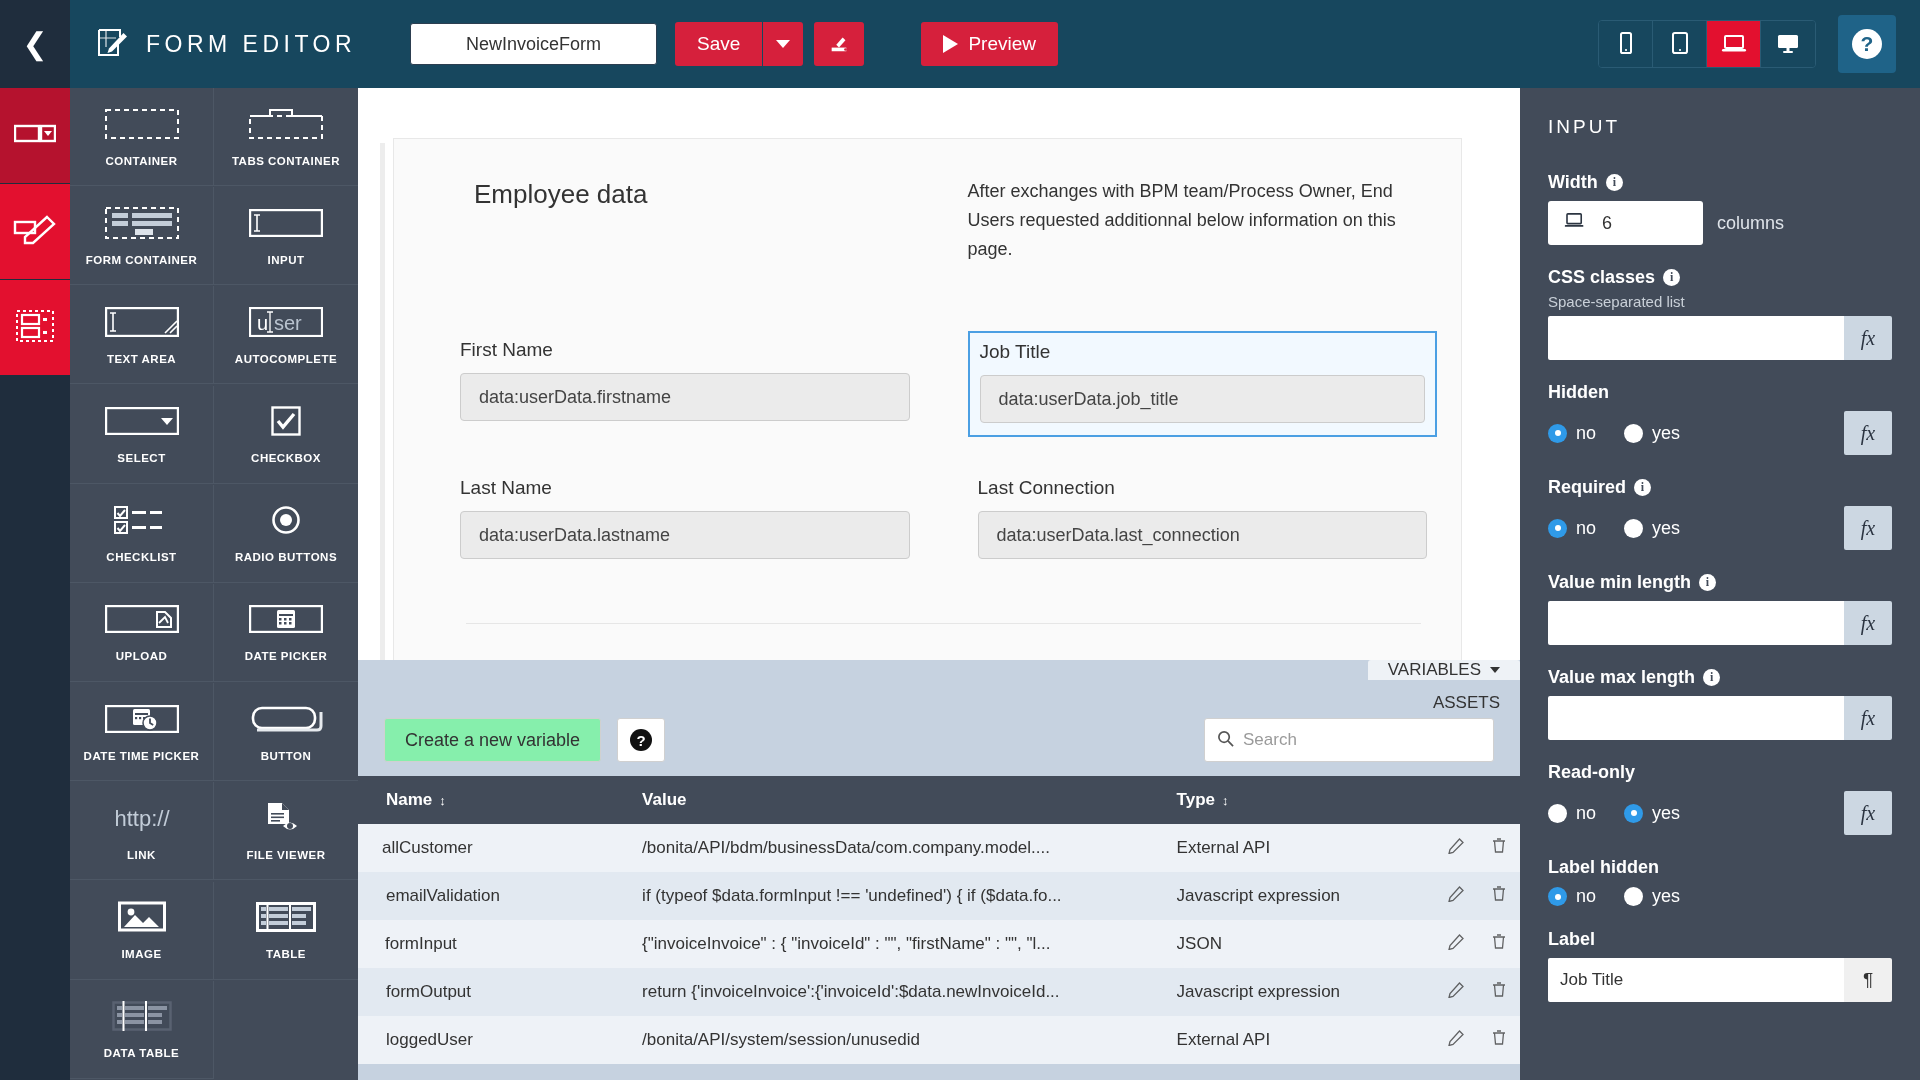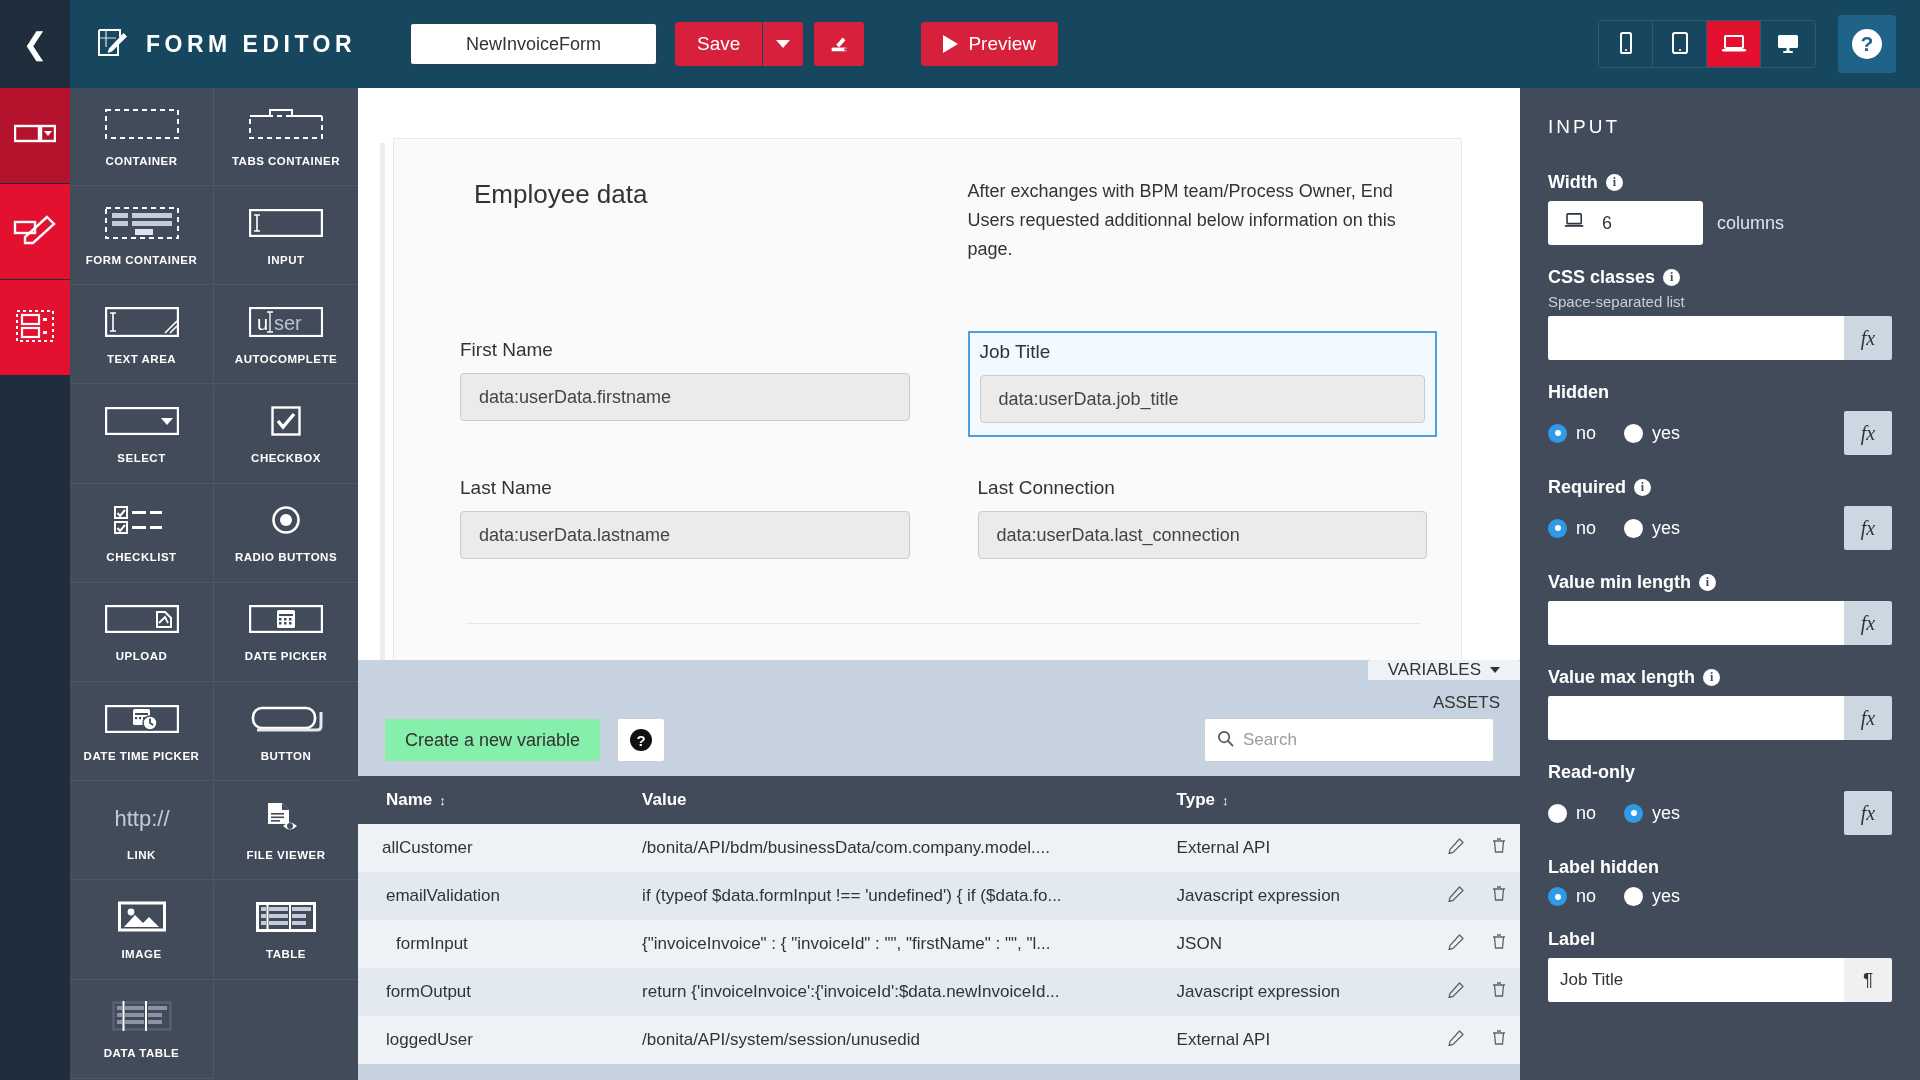--- a/index.html
+++ b/index.html
@@ -18,21 +18,21 @@
   }
   .back-zone {
     width: 70px; height: 88px; background: #1f2d3d;
     display: flex; align-items: center; justify-content: center;
     cursor: pointer;
   }
   .back-chev { color: #fff; font-size: 30px; line-height: 1; font-weight: 400; }
   .brand { display: flex; align-items: center; gap: 16px; padding-left: 26px; }
   .brand-icon svg { display: block; }
   .brand-title {
-    color: #fff; font-size: 23px; letter-spacing: 4.5px; font-weight: 700;
+    color: #fff; font-size: 23px; letter-spacing: 4.5px; font-weight: 400;
   }
   .name-input {
     margin-left: 54px; width: 247px; height: 42px;
     border: 1px solid #2c3e50; border-radius: 3px; background: #fff;
     font-family: "Liberation Sans", sans-serif; font-size: 18px;
     color: #333; text-align: center; padding: 0 8px;
   }
   .btn-red {
     background: #d6203c; color: #fff; border: none; border-radius: 3px;
     font-family: "Liberation Sans", sans-serif; cursor: pointer;
@@ -785,21 +785,21 @@
                 <path d="M11.5 1 L15 4.5 L5 14.5 L1 15.5 L2 11.5 Z" fill="none" stroke="#333" stroke-width="1.3"></path>
               </svg>
           </td>
           <td class="act-cell">
             <svg class="act-ico" width="16" height="17" viewBox="0 0 16 17">
                 <path d="M2 4 h12 M6 2 h4 M3.5 4 l1 11 h7 l1 -11" fill="none" stroke="#333" stroke-width="1.3"></path>
               </svg>
           </td>
         </tr>
         <tr>
-          <td style="padding-left:38px;">formInput</td>
+          <td style="padding-left:27px;">formInput</td>
           <td>{"invoiceInvoice" : { "invoiceId" : "", "firstName" : "", "l...</td>
           <td>JSON</td>
           <td class="act-cell">
             <svg class="act-ico" width="16" height="16" viewBox="0 0 16 16">
                 <path d="M11.5 1 L15 4.5 L5 14.5 L1 15.5 L2 11.5 Z" fill="none" stroke="#333" stroke-width="1.3"></path>
               </svg>
           </td>
           <td class="act-cell">
             <svg class="act-ico" width="16" height="17" viewBox="0 0 16 17">
                 <path d="M2 4 h12 M6 2 h4 M3.5 4 l1 11 h7 l1 -11" fill="none" stroke="#333" stroke-width="1.3"></path>

